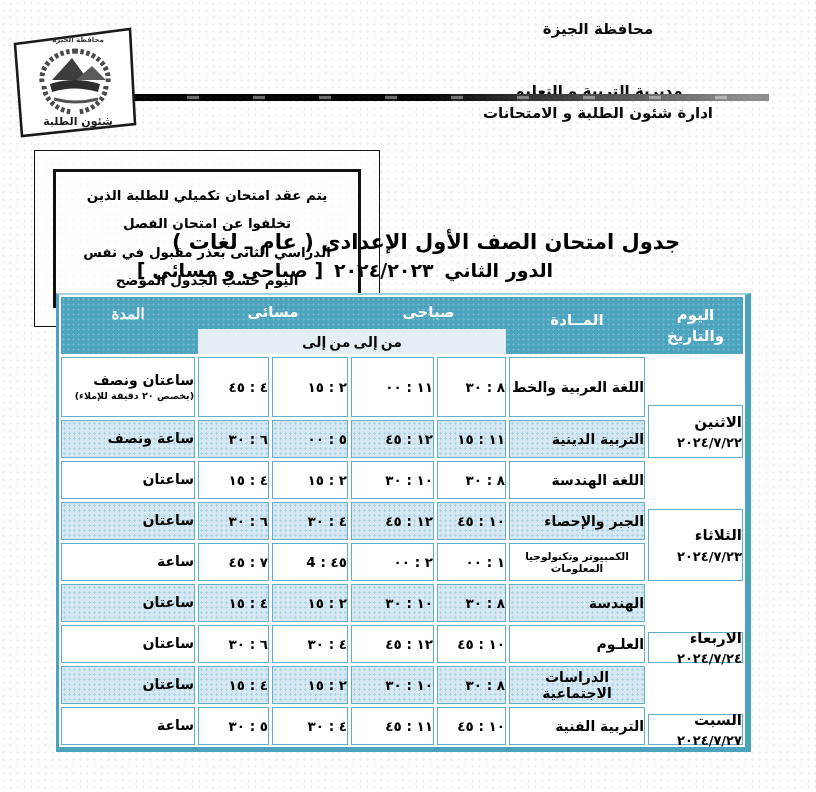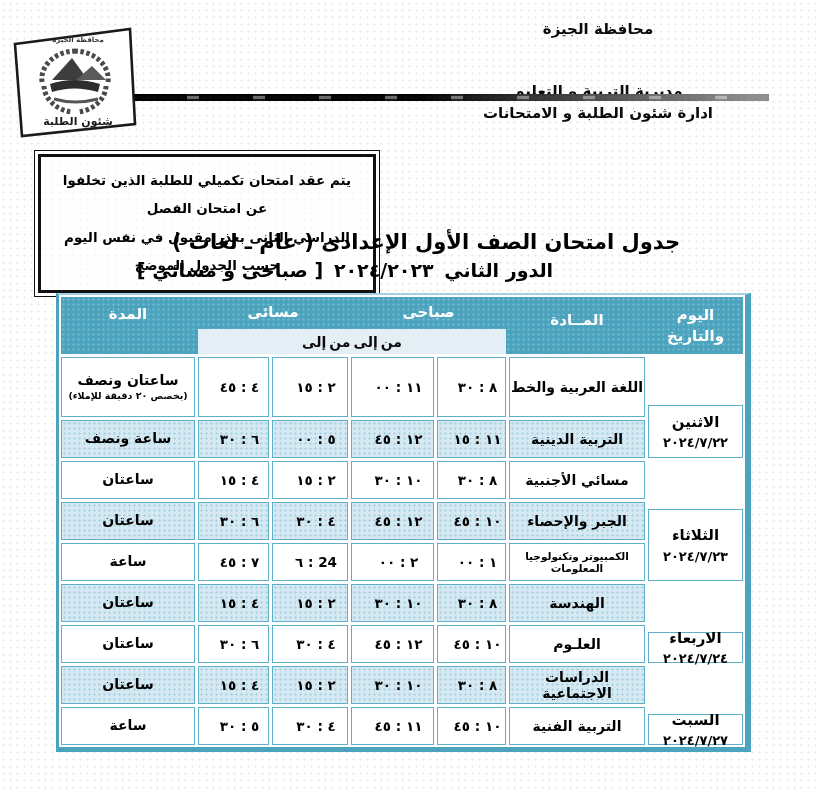--- a/index.html
+++ b/index.html
@@ -29,21 +29,21 @@
       linear-gradient(to right, rgba(255,255,255,0) 45%, rgba(255,255,255,0.55) 97%),
       linear-gradient(to bottom, #141414 0 2px, #6b6b6b 2px 5px, #141414 5px 7px),
       repeating-linear-gradient(to right, #141414 0 54px, #ffffff 54px 66px);
     background-blend-mode: normal, multiply, normal;
   }
   
   .logo { position:absolute; top:24px; left:8px; width:134px; height:116px; }
   
   .notice {
     position:absolute; top:150px; left:34px; width:346px;
-    border:1.5px solid #111; padding:3px; background:rgba(255,255,255,0.6);
+    border:1.5px solid #111; padding:18px; background:rgba(255,255,255,0.6);
   }
   .notice-inner {
     border:3px solid #111; padding:9px 10px 11px;
     text-align:center; font-weight:bold; font-size:13.5px; line-height:2.1;
   }
   
   .title {
     position:absolute; top:230px; left:0; width:100%;
     text-align:center; font-weight:bold; font-size:21px;padding-left:36px;
   }
@@ -71,36 +71,36 @@
     background-color:#4ba3bd;
     background-image: radial-gradient(rgba(255,255,255,0.18) 1px, transparent 1.4px);
     background-size:5px 5px;
     color:#fff; font-weight:bold; text-align:center;
   }
   .thead > div { display:flex; align-items:center; justify-content:center; font-size:15px; }
   .h-day      { grid-column:1; grid-row:1/3; flex-direction:column; line-height:1.35; }
   .h-subject  { grid-column:2; grid-row:1/3; padding-bottom:12px; letter-spacing:1px; }
   .h-morning  { grid-column:3/5; grid-row:1; }
   .h-evening  { grid-column:5/7; grid-row:1; }
-  .h-duration { grid-column:7; grid-row:1/3; padding-bottom:24px; }
+  .h-duration { grid-column:7; grid-row:1/3; padding-bottom:24px;font-family:Liberation Serif, serif; }
   .h-subband {
     grid-column:3/7; grid-row:2;
     display:grid; grid-template-columns:69px 83px 76px 71px; gap:3px;
     background:#e4eff5; color:#0a0a0a; align-items:center; height:100%;
   }
   .h-subband span { font-size:14px; font-weight:bold; }
   .tbody {
     display:grid;
     grid-template-columns:95px 136px 69px 83px 76px 71px 134px;
     grid-template-rows:60px repeat(8, 38px);
     gap:3px; margin-top:3px; background:#fff;
   }
   .cell {
     border:1px solid #5fafc9; background:#fff;
-    display:flex; flex-direction:column; align-items:center; justify-content:center;
+    display:flex; flex-direction:column; align-items:flex-start; justify-content:center;
     font-weight:bold; text-align:center;
   }
   .tint {
     background-color:#d6e9f2;
     background-image: radial-gradient(rgba(75,163,189,0.28) 1px, transparent 1.3px);
     background-size:5px 5px;
   }
   .c-day  { grid-column:1; font-size:15px; line-height:1.5;margin-top:48px; }
   .c-day .date { font-size:13px; }
   .c-subj { grid-column:2; font-size:14px; }
@@ -216,21 +216,21 @@
     <div class="cell tint c-ef r2">
         <span class="time">٥ : ٠٠</span>
       </div>
     <div class="cell tint c-et r2">
         <span class="time">٦ : ٣٠</span>
       </div>
     <div class="cell tint c-dur r2">
         <span>ساعة ونصف</span>
       </div>
 
-    <div class="cell c-subj r3">مسائي الأجنبية</div>
+    <div class="cell c-subj r3">اللغة الهندسة</div>
     <div class="cell c-mf r3">
         <span class="time">٨ : ٣٠</span>
       </div>
     <div class="cell c-mt r3">
         <span class="time">١٠ : ٣٠</span>
       </div>
     <div class="cell c-ef r3">
         <span class="time">٢ : ١٥</span>
       </div>
     <div class="cell c-et r3">
@@ -258,21 +258,21 @@
       </div>
 
     <div class="cell c-subj small r5">الكمبيوتر وتكنولوجيا المعلومات</div>
     <div class="cell c-mf r5">
         <span class="time">١ : ٠٠</span>
       </div>
     <div class="cell c-mt r5">
         <span class="time">٢ : ٠٠</span>
       </div>
     <div class="cell c-ef r5">
-        <span class="time">٦ : 24</span>
+        <span class="time">4 : ٤٥</span>
       </div>
     <div class="cell c-et r5">
         <span class="time">٧ : ٤٥</span>
       </div>
     <div class="cell c-dur r5">
         <span>ساعة</span>
       </div>
 
     <div class="cell tint c-subj r6">الهندسة</div>
     <div class="cell tint c-mf r6">

